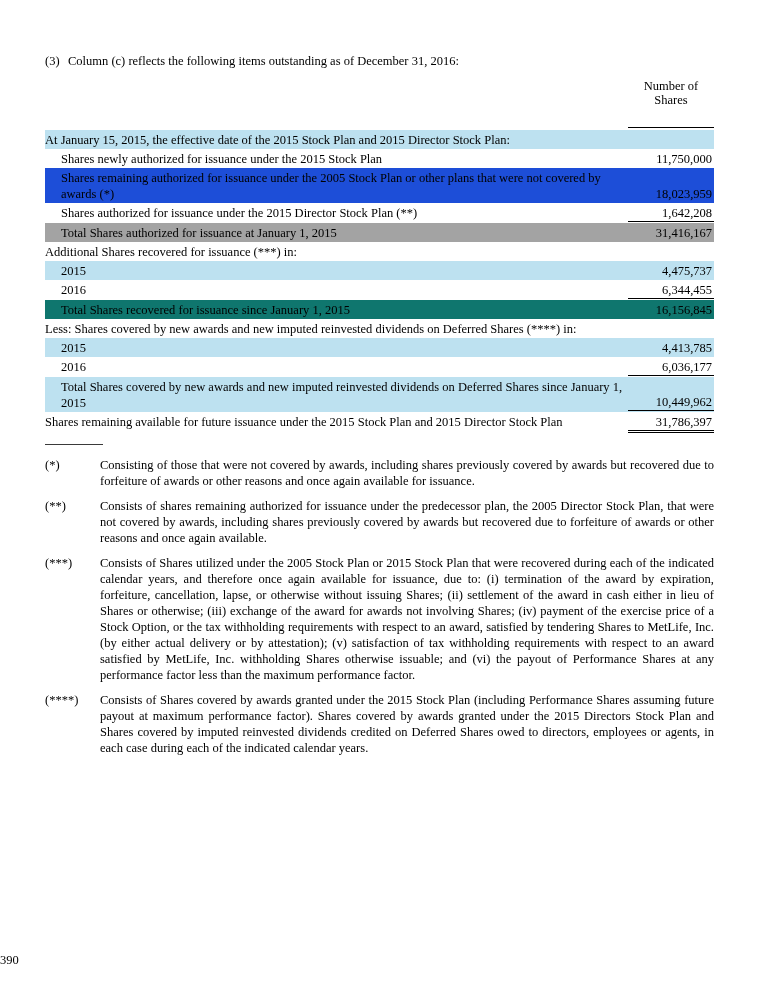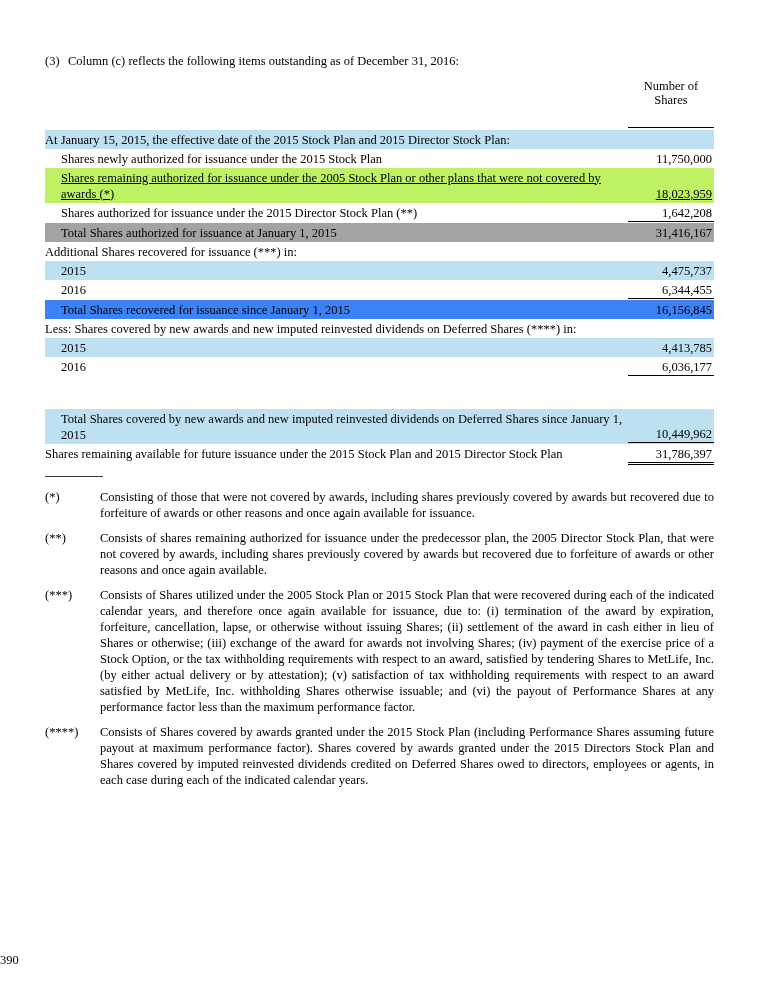--- a/index.html
+++ b/index.html
@@ -94,21 +94,21 @@
       </div>
       <div>
           <div class="row indent-1" style="background: rgb(189, 225, 240);">
             <div class="label">At January 15, 2015, the effective date of the 2015 Stock Plan and 2015 Director Stock Plan:</div>
             <div class="value"></div>
           </div>
           <div class="row indent-2">
             <div class="label">Shares newly authorized for issuance under the 2015 Stock Plan</div>
             <div class="value">11,750,000</div>
           </div>
-          <div class="row indent-2" style="background: #bef264; text-decoration: underline;">
+          <div class="row indent-2" style="background: #1d4ed8;">
             <div class="label">Shares remaining authorized for issuance under the 2005 Stock Plan or other plans that were not covered by awards (*)</div>
             <div class="value">18,023,959</div>
           </div>
           <div class="row indent-2">
             <div class="label">Shares authorized for issuance under the 2015 Director Stock Plan (**)</div>
             <div class="value rule-single">1,642,208</div>
           </div>
           <div class="row indent-2" style="background: #a3a3a3;">
             <div class="label">Total Shares authorized for issuance at January 1, 2015</div>
             <div class="value">31,416,167</div>
@@ -118,37 +118,37 @@
             <div class="value"></div>
           </div>
           <div class="row indent-2" style="background: rgb(189, 225, 240);">
             <div class="label">2015</div>
             <div class="value">4,475,737</div>
           </div>
           <div class="row indent-2">
             <div class="label">2016</div>
             <div class="value rule-single">6,344,455</div>
           </div>
-          <div class="row indent-2" style="background: #3b82f6; justify-content: flex-end;">
+          <div class="row indent-2" style="background: #0f766e; justify-content: flex-end;">
             <div class="label">Total Shares recovered for issuance since January 1, 2015</div>
             <div class="value">16,156,845</div>
           </div>
           <div class="row indent-0">
             <div class="label">Less: Shares covered by new awards and new imputed reinvested dividends on Deferred Shares (****) in:</div>
             <div class="value"></div>
           </div>
           <div class="row indent-2" style="background: rgb(189, 225, 240);">
             <div class="label">2015</div>
             <div class="value">4,413,785</div>
           </div>
           <div class="row indent-2">
             <div class="label">2016</div>
             <div class="value rule-single">6,036,177</div>
           </div>
-          <div class="row indent-2" style="background: rgb(189, 225, 240); margin-top: 32px;">
+          <div class="row indent-2" style="background: rgb(189, 225, 240);">
             <div class="label">Total Shares covered by new awards and new imputed reinvested dividends on Deferred Shares since January 1, 2015</div>
             <div class="value rule-single">10,449,962</div>
           </div>
           <div class="row indent-0">
             <div class="label">Shares remaining available for future issuance under the 2015 Stock Plan and 2015 Director Stock Plan</div>
             <div class="value rule-double">31,786,397</div>
           </div>
         </div>
     </div>
 

